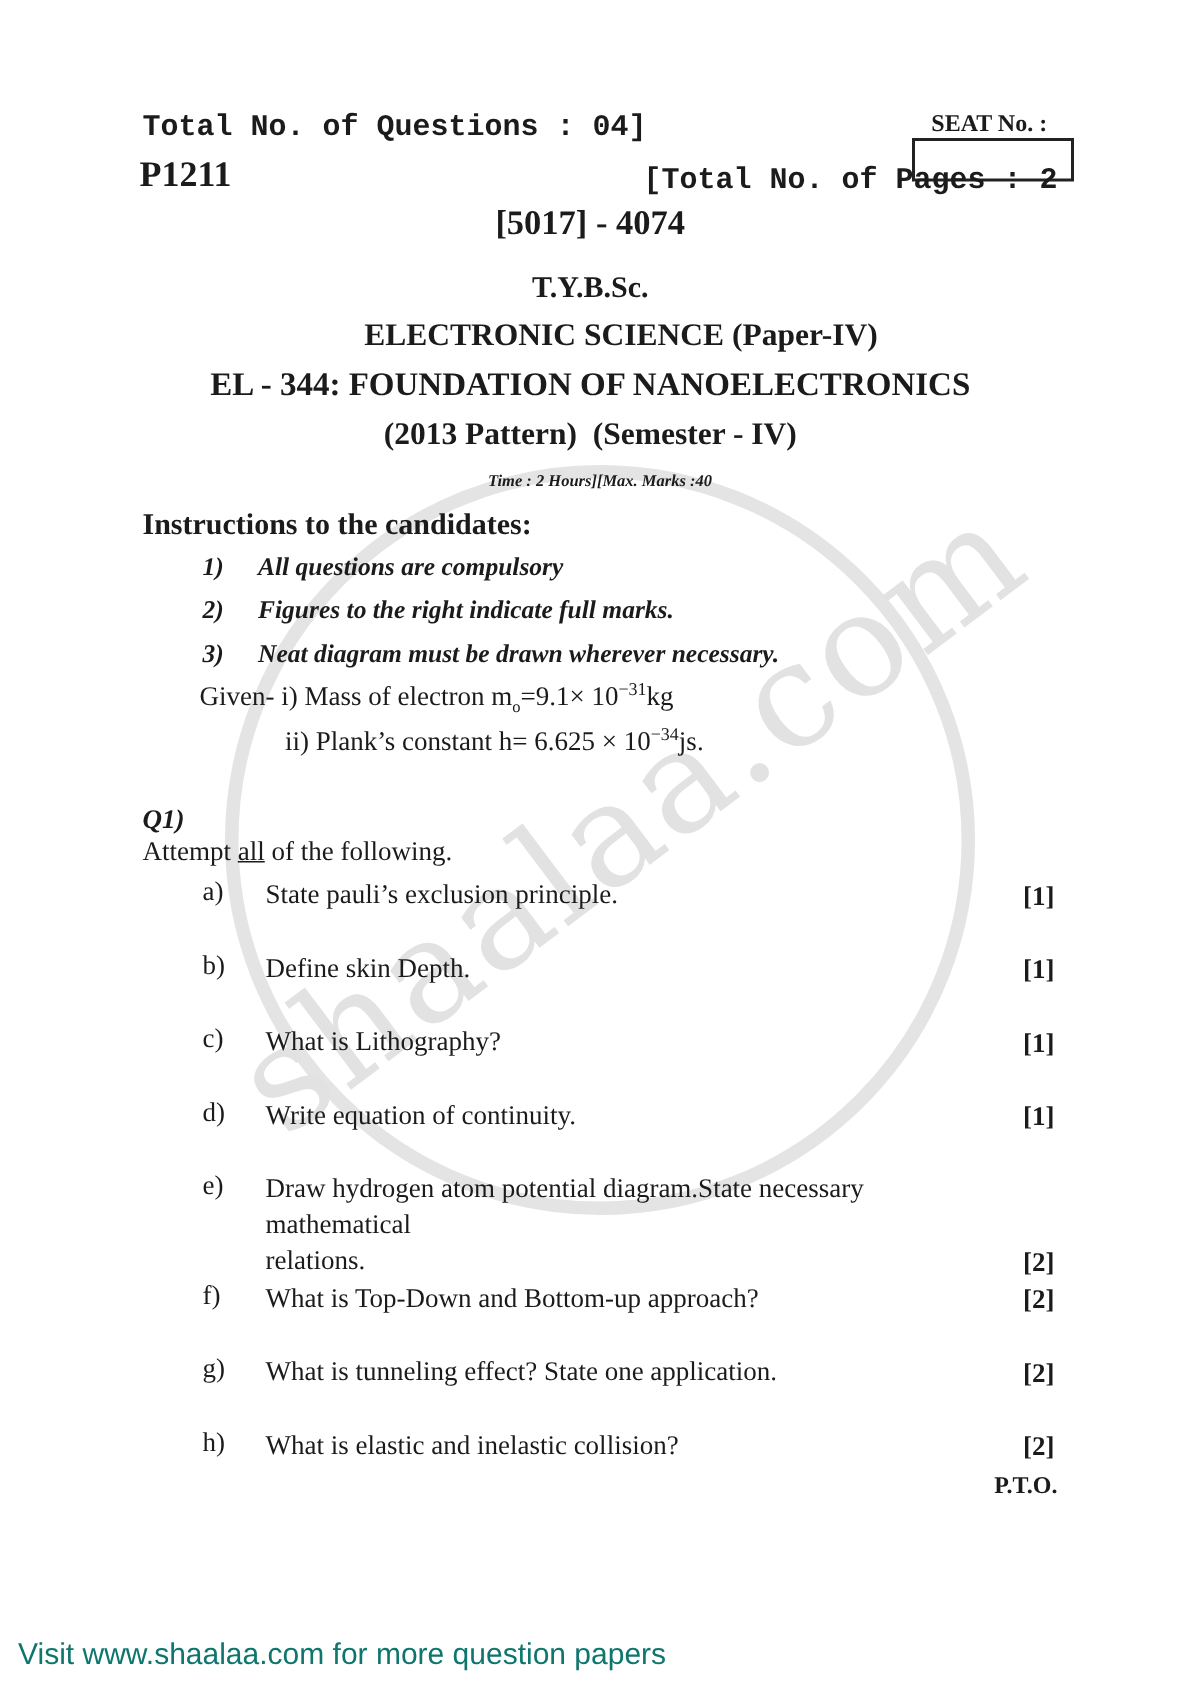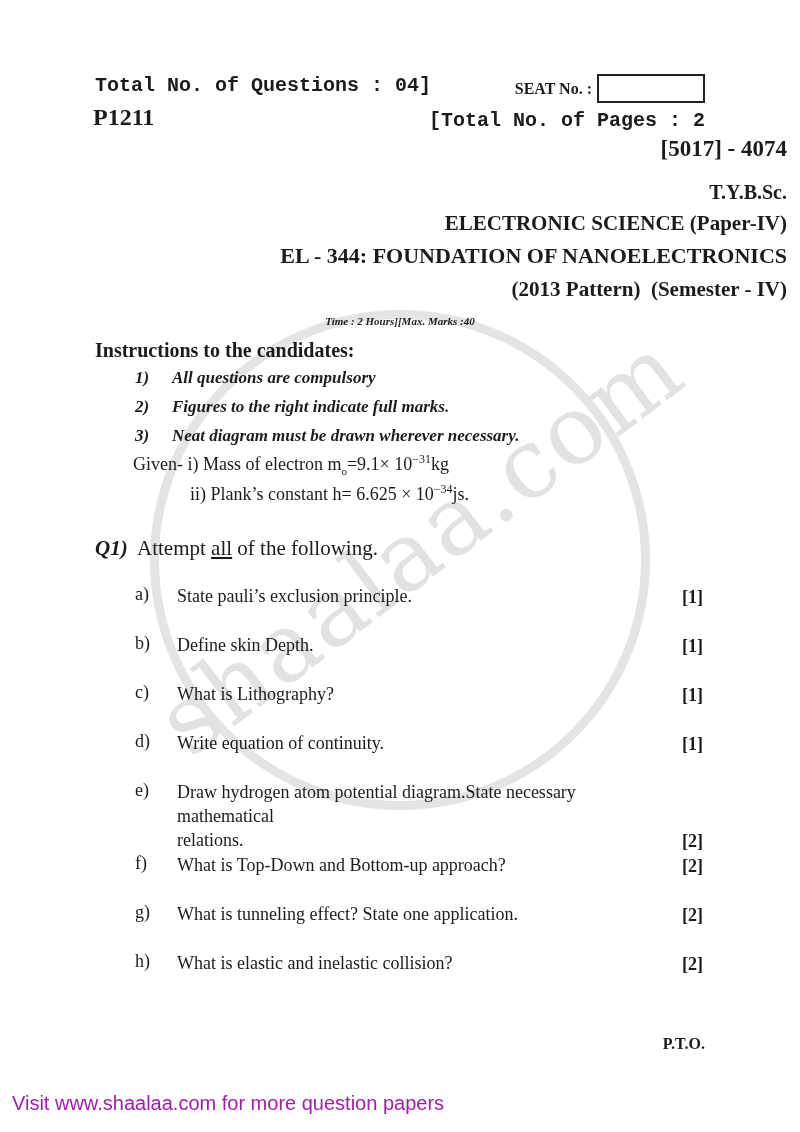--- a/index.html
+++ b/index.html
@@ -15,53 +15,53 @@
   .wm-text{
     position:absolute;left:420px;top:545px;
     transform:translate(-50%,-50%) rotate(-37deg);
     font-family:"DejaVu Serif", serif;font-size:96px;letter-spacing:2px;
     color:#e2e2e2;white-space:nowrap;
   }
   
   .abs{position:absolute;}
   .hdr-small{font-weight:bold;font-size:20px;font-family:Liberation Mono, monospace;}
   .total-q{left:95px;top:74px;}
-  .seat-row{right:95px;top:74px;display:flex;align-items:center;}
+  .seat-row{right:84px;top:74px;display:flex;align-items:center;flex-direction:column;}
   .seat-label{font-weight:bold;font-size:16px;margin-right:5px;}
   .seat-box{width:104px;height:25px;border:2px solid #222;background:#fff;}
   .pages{right:95px;top:109px;}
   .pcode{left:93px;top:104px;font-size:24px;font-weight:bold;}
-  .titles{left:0;right:13px;top:136px;text-align:right;font-weight:bold;}
+  .titles{left:0;right:13px;top:136px;text-align:center;font-weight:bold;}
   .t-code{font-size:23px;margin-bottom:8px;}
   .t-course{font-size:20px;margin-bottom:7px;margin-top:19px;}
   .t-subject{font-size:21px;margin-bottom:7px;margin-left:41px;}
   .t-paper{font-size:22px;margin-bottom:8px;}
   .t-pattern{font-size:21px;}
   
   .meta-row{left:95px;right:95px;top:315px;display:flex;justify-content:center;
     font-weight:bold;font-style:italic;font-size:11px;}
   .instr-head{left:95px;top:339px;font-weight:bold;font-size:20px;}
   .irow{left:135px;display:flex;font-weight:bold;font-style:italic;font-size:17px;}
   .inum{width:37px;flex:none;}
   .given{font-size:18px;text-align:right;}
   .g1{left:133px;top:452px;}
   .g2{left:190px;top:482px;}
   sub.sm{font-size:11px;}
   sup.sm{font-size:12px;}
   
-  .q1row{left:95px;top:536px;display:flex;font-size:21px;}
+  .q1row{left:95px;top:536px;display:flex;font-size:18px;flex-direction:column;}
   .q1label{width:42px;flex:none;font-weight:bold;font-style:italic;}
   .u{text-decoration:underline;}
   .qrow{left:135px;width:568px;display:flex;align-items:flex-start;font-size:18px;}
   .qletter{width:42px;flex:none;}
   .qtext{flex:1;white-space:pre-line;line-height:24px;}
   .qmarks{flex:none;margin-left:8px;font-weight:bold;align-self:flex-end;}
   
-  .pto{right:95px;top:1035px;font-weight:bold;font-size:16px;}
-  .site{left:12px;top:1092px;font-family:"Liberation Sans", sans-serif;font-size:20px;color:#a21caf;}
+  .pto{right:95px;top:982px;font-weight:bold;font-size:16px;}
+  .site{left:12px;top:1092px;font-family:"Liberation Sans", sans-serif;font-size:20px;color:#0f766e;}
 </style>
 </head>
 <body>
 
 <div class="page">
 
   <div class="wm-circle"></div>
   <div class="wm-text" style="color: rgb(226, 226, 226);">shaalaa.com</div>
 
   <div class="abs hdr-small total-q">Total No. of Questions : 04]</div>

